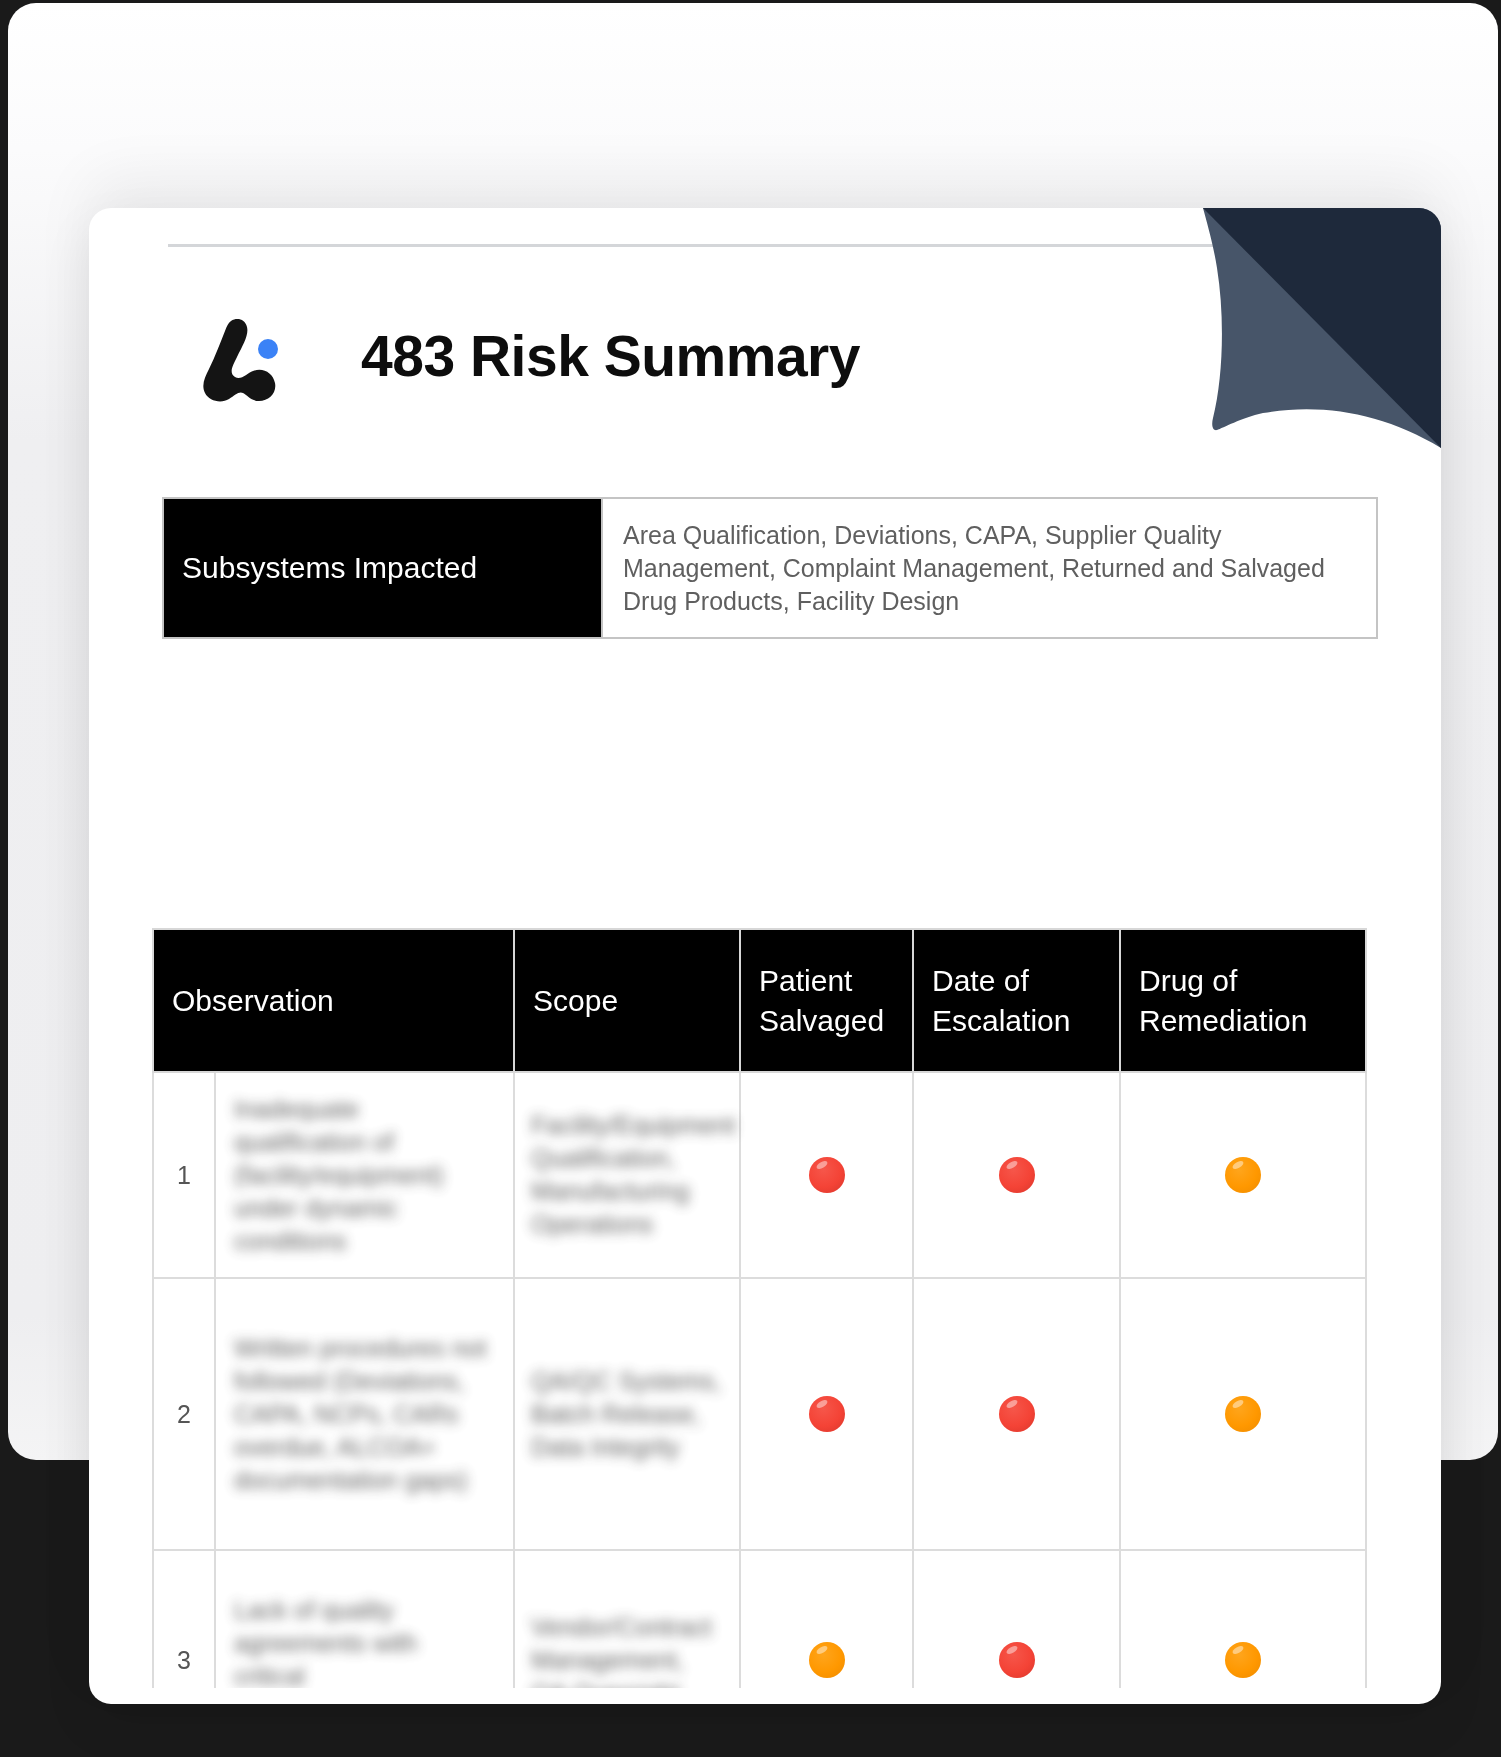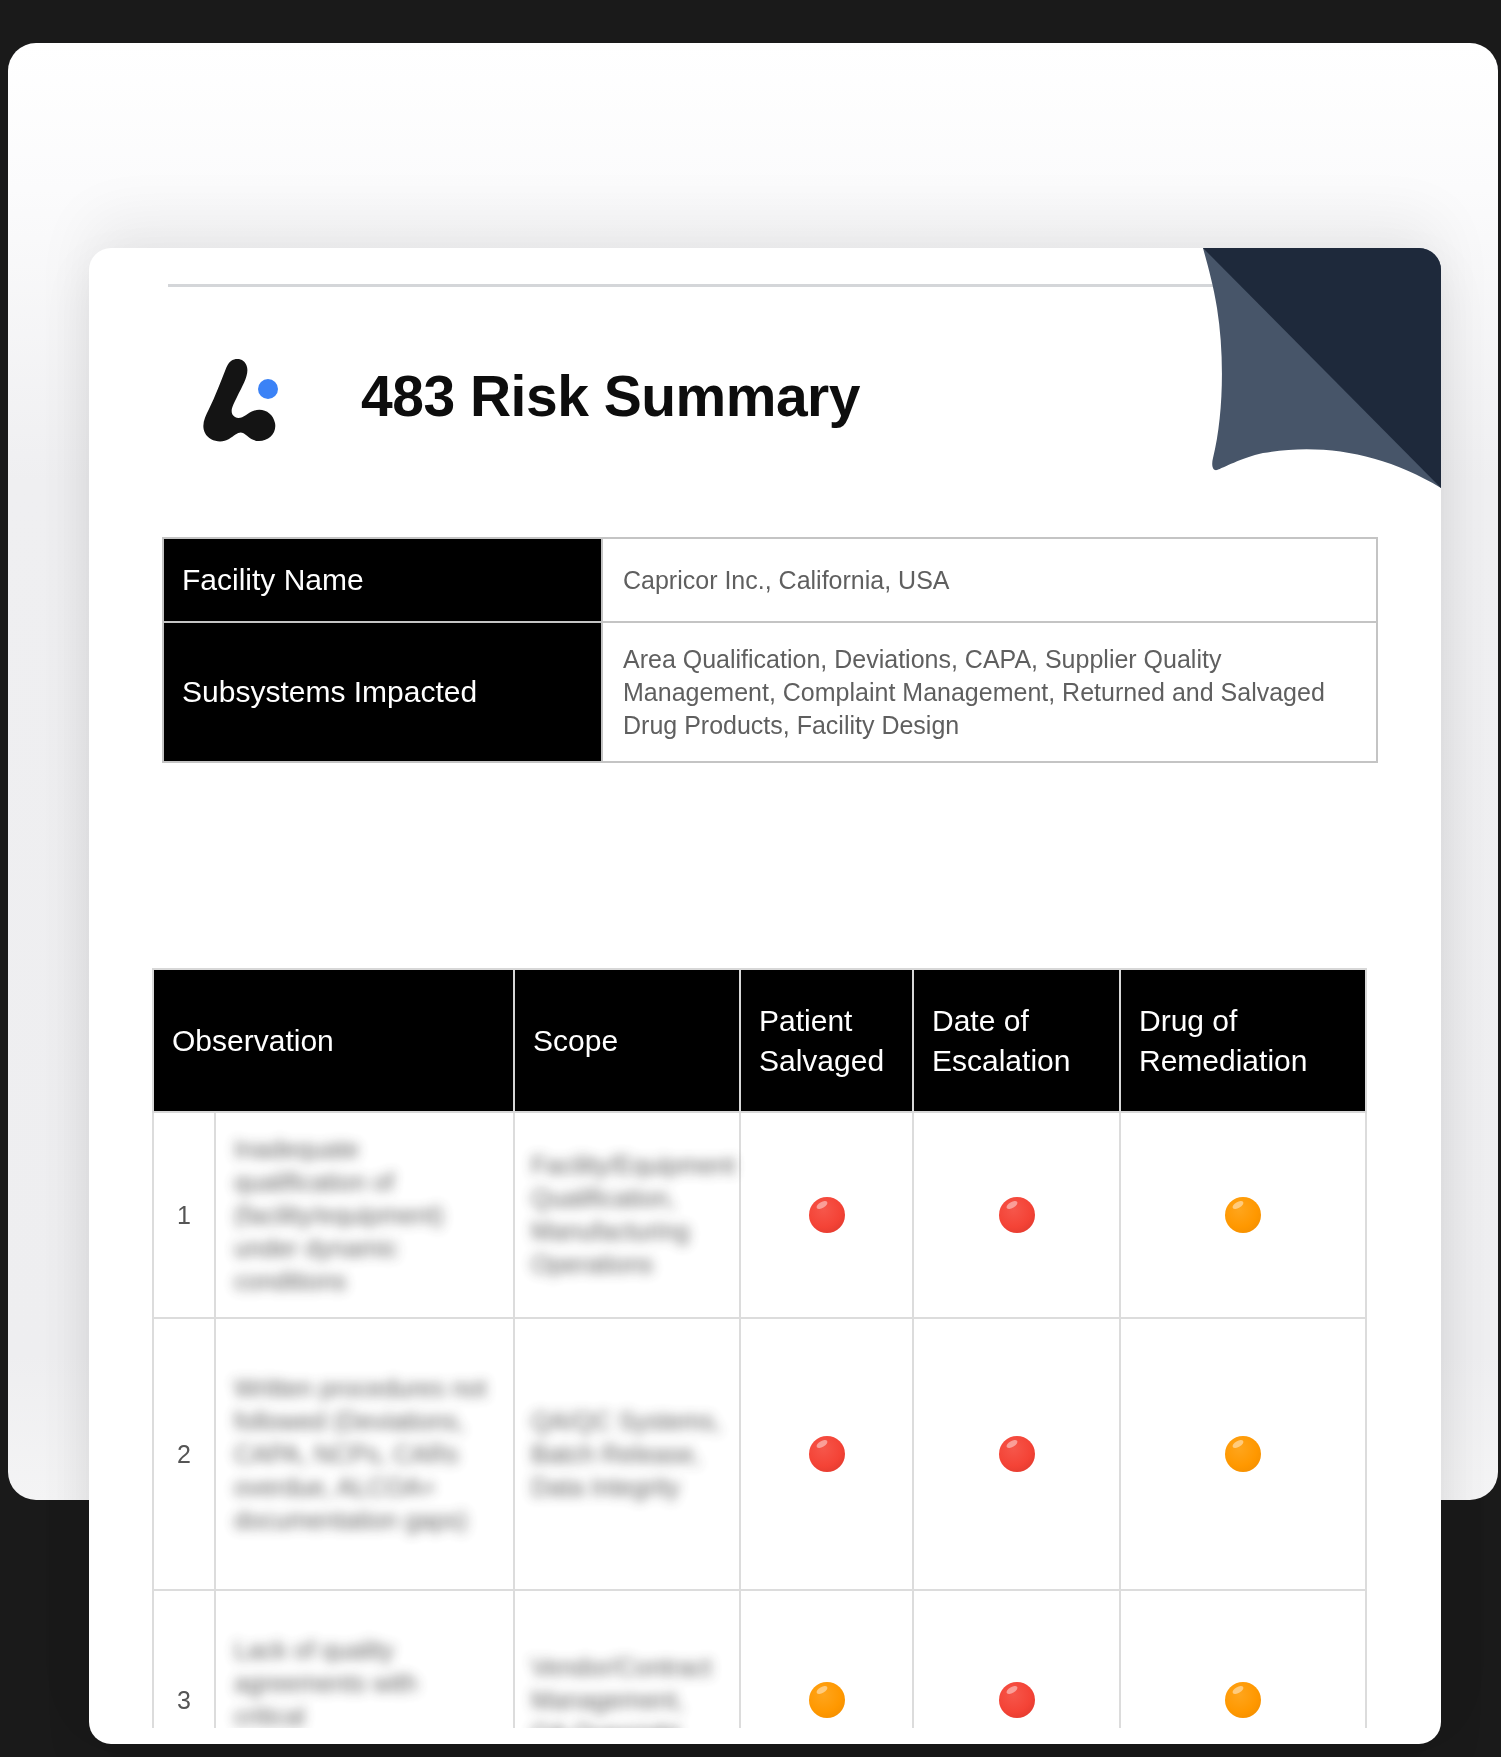--- a/index.html
+++ b/index.html
@@ -8,21 +8,20 @@
       background: #1a1a1a;
       overflow: hidden;
       font-family: "Liberation Sans", "DejaVu Sans", sans-serif;
     }
     .outer-card {
       position: absolute;
       left: 8px; top: 3px;
       width: 1490px; height: 1457px;
       background: linear-gradient(180deg, #ffffff 0%, #fbfbfc 10%, #efeff1 30%, #eeeef0 90%, #f4f4f5 100%);
       border-radius: 28px;
-      margin-top: 40px;
     }
     .inner-card {
       position: absolute;
       left: 81px; top: 205px;
       width: 1352px; height: 1496px;
       background: #ffffff;
       border-radius: 22px;
       overflow: hidden;
       box-shadow: 0 -30px 60px rgba(0,0,0,0.06), 0 20px 50px rgba(0,0,0,0.08);
     }
@@ -171,24 +170,20 @@
 
     <svg class="brand-logo" viewBox="0 0 90 90">
       <path d="M32 6 C38 2 46 4 48 12 C50 20 44 30 38 42 C33 52 30 58 36 62 C42 66 48 58 54 56 C64 52 74 58 76 68 C78 78 70 86 60 86 C52 86 48 80 44 78 C40 76 36 80 30 84 C22 89 10 86 6 78 C2 70 6 62 10 54 C16 42 22 26 26 16 C28 11 29 8 32 6 Z" fill="#141414"></path>
       <circle cx="69" cy="34" r="10" fill="#3b82f6"></circle>
     </svg>
 
     <div class="report-title">483 Risk Summary</div>
 
     <table class="info-table">
       <tbody>
-          <tr class="info-row-1">
-        <td class="info-label">Facility Name</td>
-        <td class="info-value">Capricor Inc., California, USA</td>
-      </tr>
       <tr class="info-row-3">
         <td class="info-label">Subsystems Impacted</td>
         <td class="info-value">Area Qualification, Deviations, CAPA, Supplier Quality Management, Complaint Management, Returned and Salvaged Drug Products, Facility Design</td>
       </tr>
     </tbody>
       </table>
 
     <div class="obs-wrap">
       <table class="obs-table">
         <colgroup>

